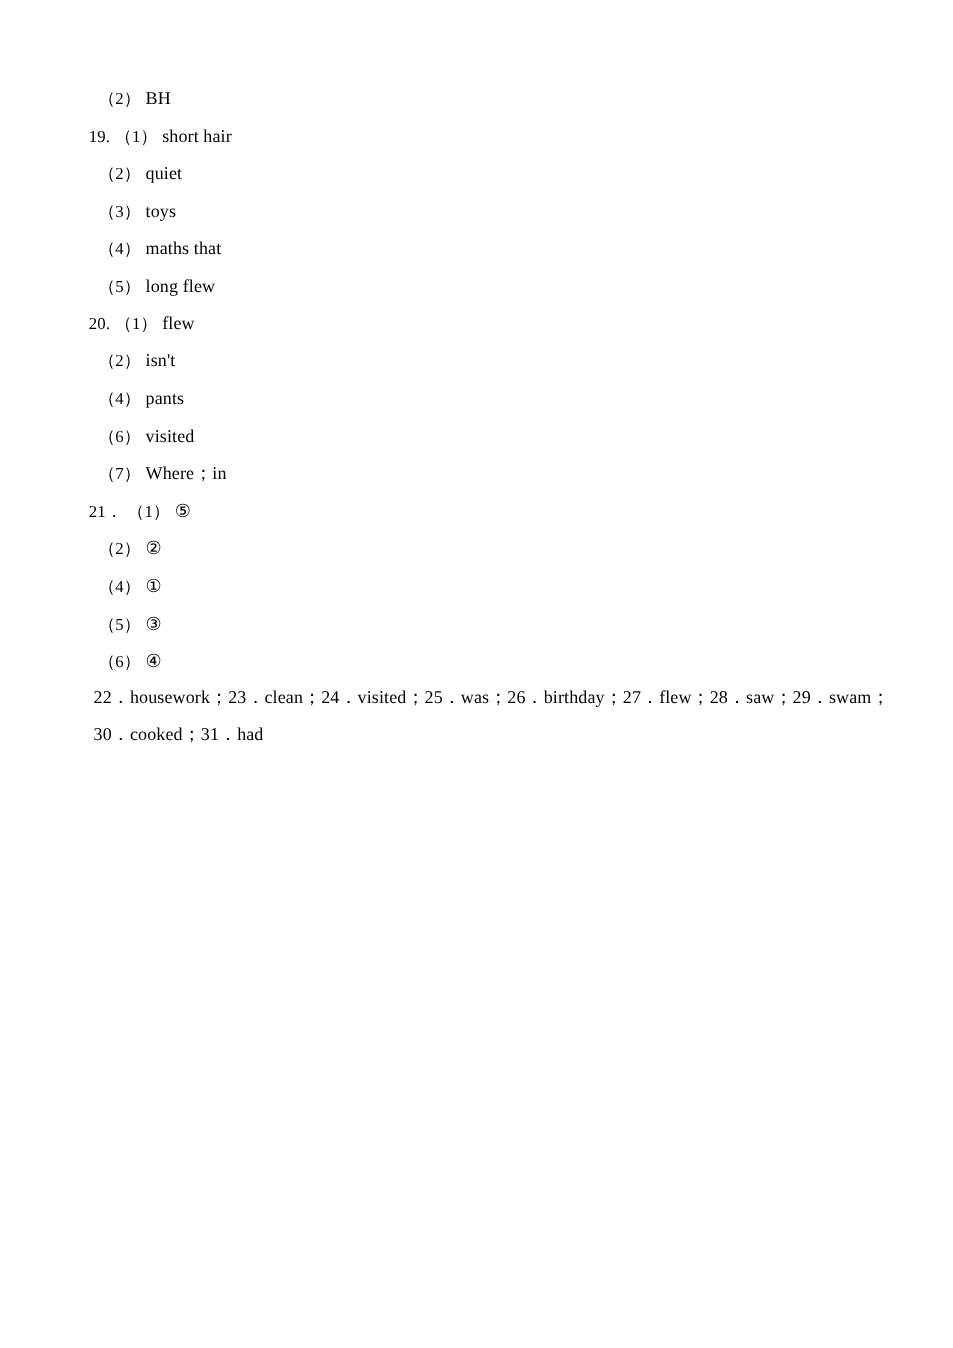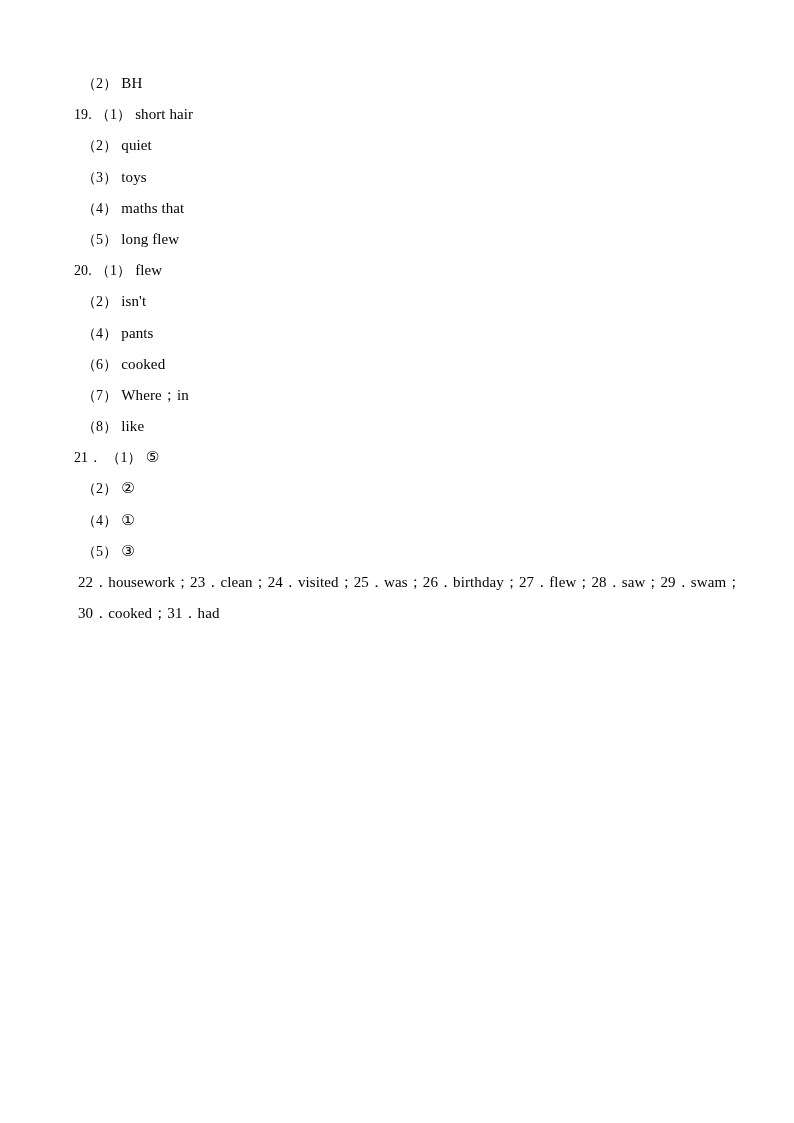--- a/index.html
+++ b/index.html
@@ -78,23 +78,23 @@
   <div class="answer-body">
       <div class="line subitem" id="q18-item2"><span class="paren">（2）</span><span class="gap"></span><span class="answer">BH</span></div>
       <div class="line numbered" id="q19-item1"><span class="num">19.</span><span class="gap"></span><span class="paren">（1）</span><span class="gap"></span><span class="answer">short hair</span></div>
       <div class="line subitem" id="q19-item2"><span class="paren">（2）</span><span class="gap"></span><span class="answer">quiet</span></div>
       <div class="line subitem" id="q19-item3"><span class="paren">（3）</span><span class="gap"></span><span class="answer">toys</span></div>
       <div class="line subitem" id="q19-item4"><span class="paren">（4）</span><span class="gap"></span><span class="answer">maths that</span></div>
       <div class="line subitem" id="q19-item5"><span class="paren">（5）</span><span class="gap"></span><span class="answer">long flew</span></div>
       <div class="line numbered" id="q20-item1"><span class="num">20.</span><span class="gap"></span><span class="paren">（1）</span><span class="gap"></span><span class="answer">flew</span></div>
       <div class="line subitem" id="q20-item2"><span class="paren">（2）</span><span class="gap"></span><span class="answer">isn't</span></div>
       <div class="line subitem" id="q20-item4"><span class="paren">（4）</span><span class="gap"></span><span class="answer">pants</span></div>
-      <div class="line subitem" id="q20-item6"><span class="paren">（6）</span><span class="gap"></span><span class="answer">cooked</span></div>
+      <div class="line subitem" id="q20-item6"><span class="paren">（6）</span><span class="gap"></span><span class="answer">visited</span></div>
       <div class="line subitem" id="q20-item7"><span class="paren">（7）</span><span class="gap"></span><span class="answer">Where；in</span></div>
-      <div class="line subitem" id="q20-item8"><span class="paren">（8）</span><span class="gap"></span><span class="answer">like</span></div>
       <div class="line numbered" id="q21-item1"><span class="num">21．</span><span class="gap"></span><span class="paren">（1）</span><span class="gap"></span><span class="circled">⑤</span></div>
       <div class="line subitem" id="q21-item2"><span class="paren">（2）</span><span class="gap"></span><span class="circled">②</span></div>
       <div class="line subitem" id="q21-item4"><span class="paren">（4）</span><span class="gap"></span><span class="circled">①</span></div>
       <div class="line subitem" id="q21-item5"><span class="paren">（5）</span><span class="gap"></span><span class="circled">③</span></div>
+      <div class="line subitem" id="q21-item6"><span class="paren">（6）</span><span class="gap"></span><span class="circled">④</span></div>
       <div class="line run" id="q22-to-29-run"><span class="answer">22．housework；23．clean；24．visited；25．was；26．birthday；27．flew；28．saw；29．swam；</span></div>
       <div class="line run" id="q30-to-31-run"><span class="answer">30．cooked；31．had</span></div>
     </div>
 </div>
 
 </body></html>

